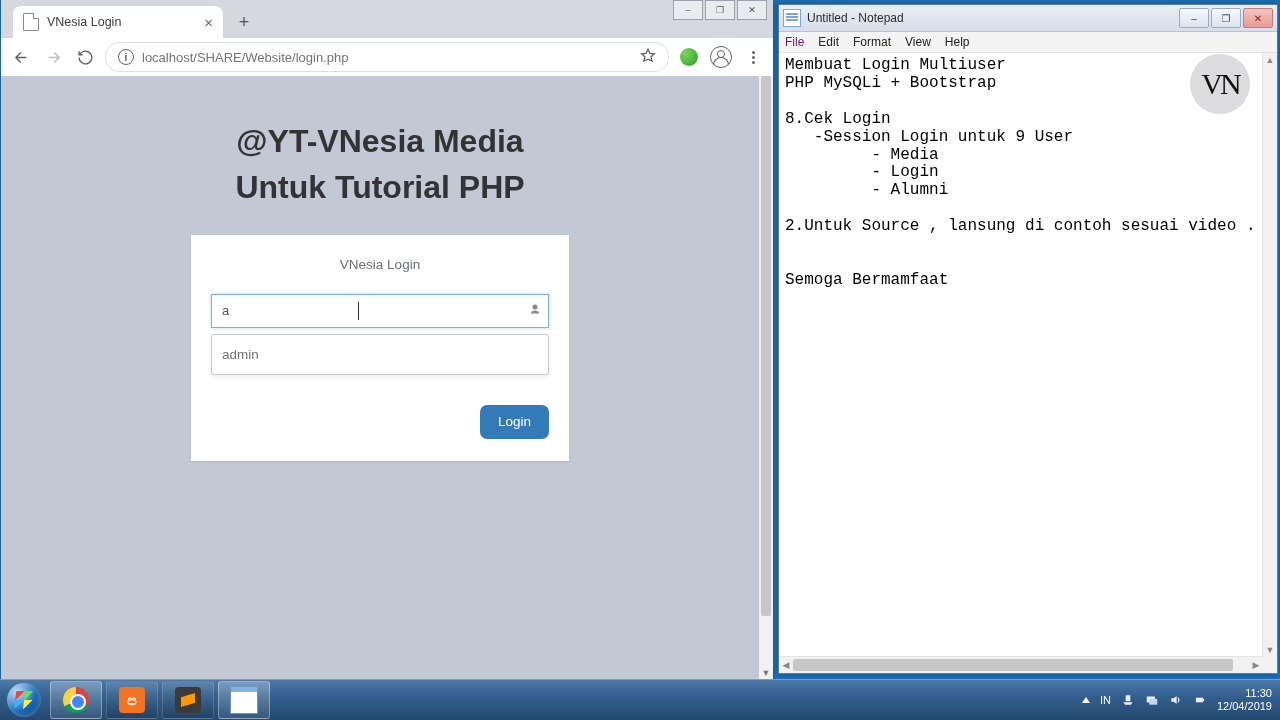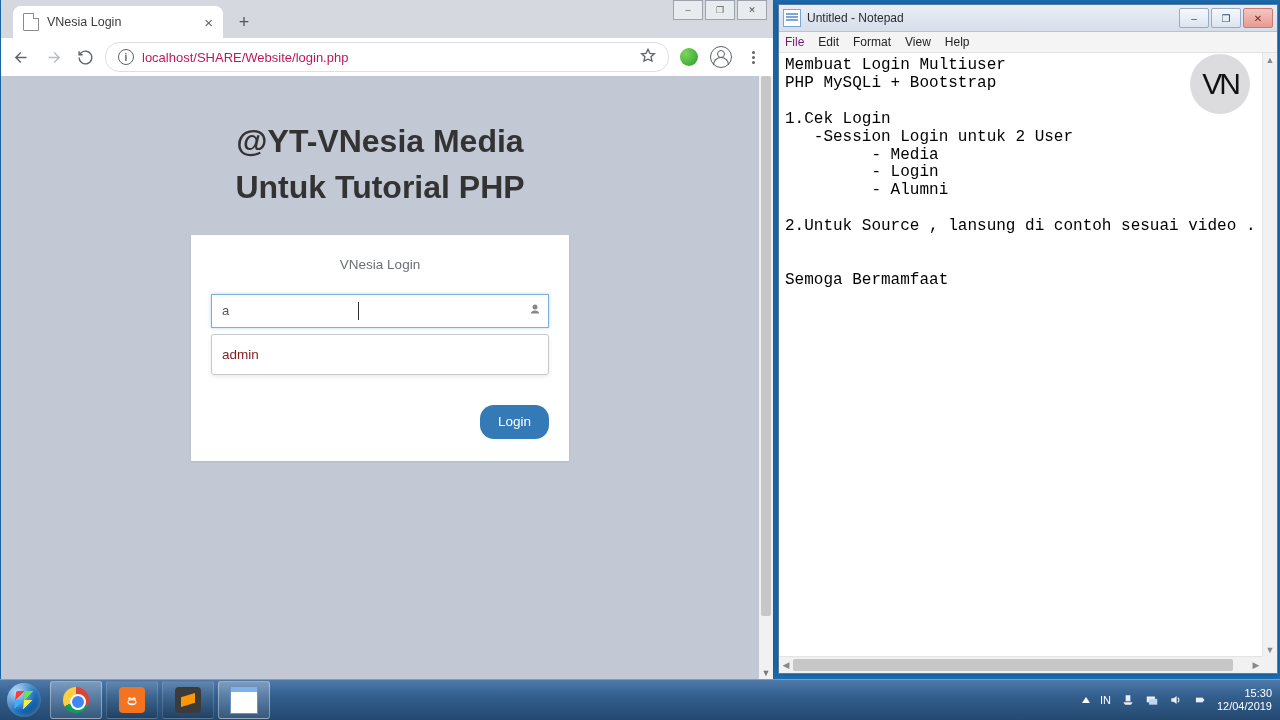--- a/index.html
+++ b/index.html
@@ -16,21 +16,21 @@
   .tab .favicon::after{content:"";position:absolute;right:-1px;top:-1px;width:5px;height:5px;background:#fff;border-left:1px solid #8a8a8a;border-bottom:1px solid #8a8a8a}
   .tab .close{margin-left:auto;color:#666;font-size:15px;line-height:1}
   .newtab{width:26px;height:26px;margin-left:8px;margin-bottom:3px;display:flex;align-items:center;justify-content:center;color:#555;font-size:18px}
 
   #toolbar{height:38px;background:#fff;display:flex;align-items:center;padding:0 8px;gap:8px;border-bottom:1px solid #e2e2e2}
   .tb-ico{width:24px;height:24px;display:flex;align-items:center;justify-content:center;color:#5f6368}
   .tb-ico.disabled{color:#b9bcc0}
   .tb-ico svg{width:17px;height:17px}
   #omnibox{flex:1;height:28px;border:1px solid #dcdfe3;border-radius:14px;display:flex;align-items:center;padding:0 12px;color:#5f6368;font-size:13px;gap:8px}
   #omnibox .info{width:14px;height:14px;border:1.5px solid #5f6368;border-radius:50%;display:flex;align-items:center;justify-content:center;font-size:10px;font-weight:bold}
-  #omnibox .url{color:#be185d}
+  #omnibox .url{color:#737373}
   #omnibox .star{margin-left:auto;color:#5f6368}
   .ext-ico{width:18px;height:18px;border-radius:50%;background:radial-gradient(circle at 30% 30%,#7cd65a,#2a9d2a)}
   .avatar{width:20px;height:20px;border:1.5px solid #5f6368;border-radius:50%;position:relative}
   .avatar::before{content:"";position:absolute;left:50%;top:3px;width:6px;height:6px;border:1.5px solid #5f6368;border-radius:50%;transform:translateX(-50%)}
   .avatar::after{content:"";position:absolute;left:2px;right:2px;bottom:2px;height:7px;border:1.5px solid #5f6368;border-bottom:none;border-radius:8px 8px 0 0}
   .kebab{display:flex;flex-direction:column;gap:2px;align-items:center;justify-content:center}
   .kebab span{width:3px;height:3px;background:#5f6368;border-radius:50%}
 
   #viewport{position:absolute;left:0;top:76px;right:14px;bottom:0;background:#c2c8d4;overflow:hidden}
 
@@ -38,22 +38,22 @@
   #page h2{font-family:"Segoe UI","Helvetica Neue",Arial;font-weight:600;font-size:32px;color:#333;line-height:1.45;text-align:center;margin:42px 0 24px}
 
   #login-card{width:338px;background:#fff;padding:22px 20px 22px;box-shadow:0 1px 2px rgba(0,0,0,.08)}
   #login-card .title{text-align:center;color:#6c6f74;font-size:13.5px;margin-bottom:22px}
   .inputwrap{position:relative;margin-bottom:14px}
   .inputwrap input{width:100%;height:34px;box-sizing:border-box;border:1px solid #7faedb;outline:none;padding:0 30px 0 10px;font-size:13px;color:#555;background:#fff;box-shadow:0 0 4px rgba(102,175,233,.45)}
   .inputwrap .uicon{position:absolute;right:8px;top:50%;transform:translateY(-50%);color:#888}
   .inputwrap .uicon svg{width:12px;height:12px}
   #caret{position:absolute;left:147px;top:8px;width:1px;height:18px;background:#333}
 
-  #autocomplete{position:relative;margin-top:-8px;margin-bottom:30px;border:1px solid #c9c9c9;border-radius:3px;background:#fff;padding:12px 10px;font-size:13.5px;color:#7f1d1d;box-shadow:0 2px 4px rgba(0,0,0,.08)}
-  #login-btn{float:right;background:#337ab7;color:#fff;border:none;border-radius:14px;height:34px;padding:0 18px;font-size:13.5px}
+  #autocomplete{position:relative;margin-top:-8px;margin-bottom:30px;border:1px solid #c9c9c9;border-radius:3px;background:#fff;padding:12px 10px;font-size:13.5px;color:#737373;box-shadow:0 2px 4px rgba(0,0,0,.08)}
+  #login-btn{float:right;background:#337ab7;color:#fff;border:none;border-radius:7px;height:34px;padding:0 18px;font-size:13.5px}
   .clearfix::after{content:"";display:block;clear:both}
 
   
   #chrome-scroll{position:absolute;right:0;top:76px;bottom:0;width:14px;background:#f1f1f1}
   #chrome-scroll .thumb{position:absolute;left:2px;right:2px;top:0;height:540px;background:#c7c7c7;border-radius:2px}
   #chrome-scroll .arrow{position:absolute;left:0;right:0;height:14px;display:flex;align-items:center;justify-content:center;color:#7a7a7a;font-size:9px}
   #chrome-scroll .arrow.bot{bottom:0}
 
   
   #notepad{position:absolute;left:778px;top:4px;width:498px;height:668px;background:#fff;border:1px solid #5a7ca0;box-shadow:0 0 6px rgba(0,0,0,.3)}
@@ -73,21 +73,21 @@
   #np-vscroll{position:absolute;right:0;top:48px;bottom:16px;width:14px;background:#f1f1f1;border-left:1px solid #e4e4e4}
   #np-vscroll .arrow{position:absolute;left:0;right:0;height:14px;display:flex;align-items:center;justify-content:center;color:#888;font-size:9px}
   #np-vscroll .arrow.bot{bottom:0}
   #np-hscroll{position:absolute;left:0;right:14px;bottom:0;height:16px;background:#f1f1f1;border-top:1px solid #e4e4e4}
   #np-hscroll .thumb{position:absolute;top:2px;bottom:2px;left:14px;width:440px;background:#c7c7c7;border-radius:2px}
   #np-hscroll .arrow{position:absolute;top:0;bottom:0;width:14px;display:flex;align-items:center;justify-content:center;color:#888;font-size:9px}
   #np-hscroll .arrow.r{right:0}
   #np-corner{position:absolute;right:0;bottom:0;width:14px;height:16px;background:#f1f1f1}
 
   
-  #watermark{position:absolute;right:30px;top:54px;width:60px;height:60px;border-radius:50%;background:#dcdcde;display:flex;align-items:center;justify-content:center;font-family:Liberation Sans, sans-serif;font-size:30px;font-weight:500;color:#111;letter-spacing:-3px}
+  #watermark{position:absolute;right:30px;top:54px;width:60px;height:60px;border-radius:50%;background:#dcdcde;display:flex;align-items:center;justify-content:center;font-family:Liberation Serif, serif;font-size:30px;font-weight:500;color:#111;letter-spacing:-3px}
 
   
   #taskbar{position:absolute;left:0;right:0;bottom:0;height:40px;background:linear-gradient(#4e79a8,#335f8e 40%,#24496f);display:flex;align-items:center;border-top:1px solid #6fa0d4}
   #start{width:48px;height:40px;display:flex;align-items:center;justify-content:center}
   #start .orb{width:34px;height:34px;border-radius:50%;background:radial-gradient(circle at 30% 28%,#bfe3ff,#1266b3 55%,#08335c);box-shadow:0 0 6px rgba(255,255,255,.4) inset;position:relative}
   #start .orb::after{content:"";position:absolute;left:8px;top:8px;width:18px;height:18px;background:
      linear-gradient(135deg,#e33 0 50%,transparent 0),
      linear-gradient(135deg,#5c3 0 50%,transparent 0),
      linear-gradient(135deg,#39f 0 50%,transparent 0),
      linear-gradient(135deg,#fc3 0 50%,transparent 0);
@@ -219,22 +219,22 @@
     <div id="np-menu">
       <span>File</span>
       <span>Edit</span>
       <span>Format</span>
       <span>View</span>
       <span>Help</span>
     </div>
     <div id="np-body"><b>Membuat Login Multiuser</b>
 <b>PHP MySQLi + Bootstrap</b>
 
-<b>1.Cek Login</b>
-<b>   -Session Login untuk 2 User</b>
+<b>8.Cek Login</b>
+<b>   -Session Login untuk 9 User</b>
 <b>         - Media</b>
 <b>         - Login</b>
 <b>         - Alumni</b>
 
 <b>2.Untuk Source , lansung di contoh sesuai video .</b>
 
 
 <b>Semoga Bermamfaat</b></div>
     <div id="np-vscroll">
       <div class="arrow">▲</div>
@@ -279,19 +279,19 @@
         </svg>
       <svg class="ico" viewBox="0 0 24 24" fill="#fff">
           <path d="M4 9h4l5-4v14l-5-4H4z"></path>
           <path d="M15 8a5 5 0 0 1 0 8" fill="none" stroke="#fff" stroke-width="2"></path>
         </svg>
       <svg class="ico" viewBox="0 0 24 24" fill="#fff">
           <rect x="5" y="8" width="12" height="8"></rect>
           <rect x="17" y="10" width="2" height="4"></rect>
         </svg>
       <div class="clock">
-        <div>15:30</div>
+        <div>11:30</div>
         <div>12/04/2019</div>
       </div>
     </div>
   </div>
 
 </div>
 
 </body></html>

